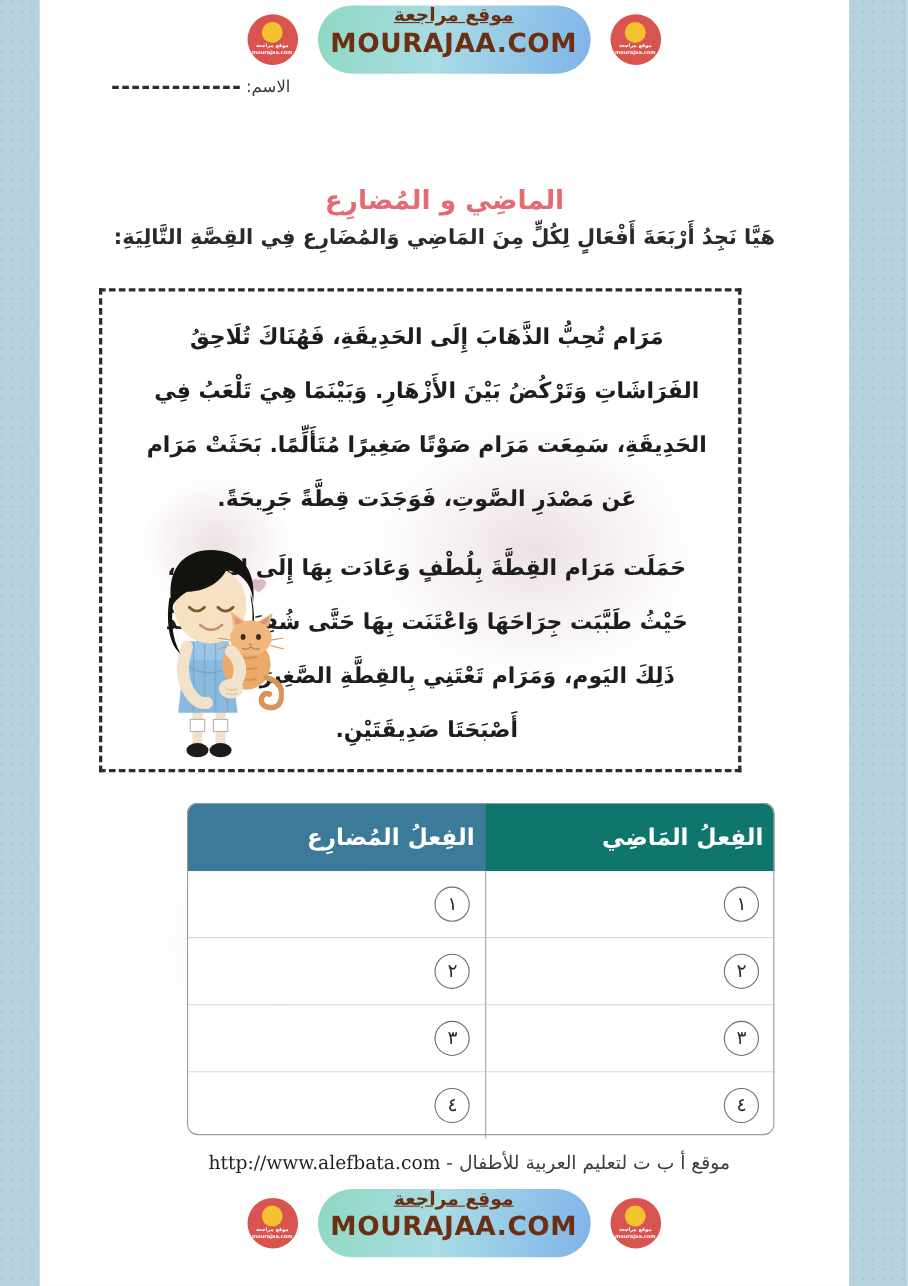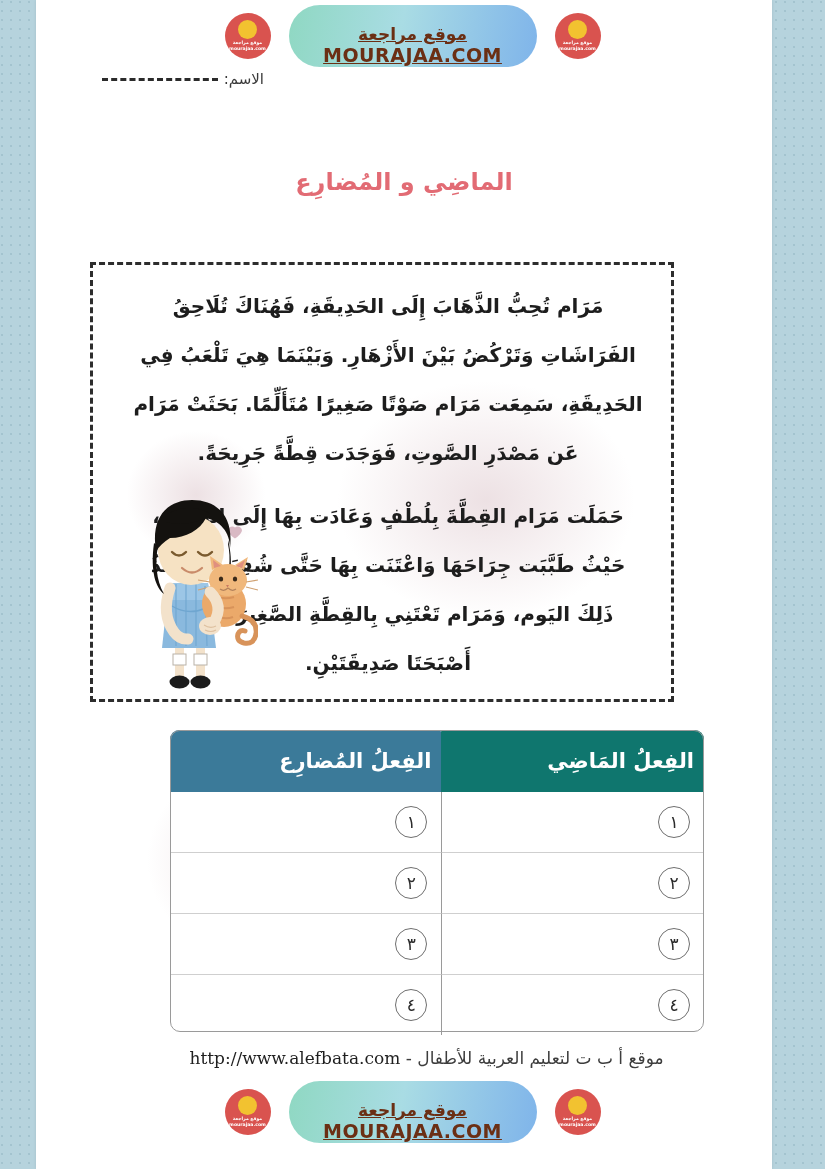--- a/index.html
+++ b/index.html
@@ -242,37 +242,36 @@
   .wm-bottom { top: 1078px; height: 68px; }
   .wm-pill {
     position: relative;
     width: 248px;
     height: 62px;
     border-radius: 31px;
     background: linear-gradient(100deg, #8fd8c2 0%, #a9dce4 45%, #7fb4ea 100%);
     display: flex;
     flex-direction: column;
     align-items: center;
-    justify-content: flex-end;
+    justify-content: flex-start;
     gap: 1px;
   }
   .wm-line1 {
     font-size: 17px;
     font-weight: bold;
     color: #6b2f14;
     text-decoration: underline;
     direction: rtl;
     line-height: 1.15;
   }
   .wm-line2 {
-    font-size: 19px;
+    font-size: 24px;
     font-weight: bold;
     color: #6b2f14;
     letter-spacing: 0.5px;
-    text-decoration: underline;
     direction: ltr;
     line-height: 1.15;
   }
   .wm-logo {
     width: 46px;
     height: 46px;
     border-radius: 50%;
     background: #d9534f;
     display: flex;
     flex-direction: column;
@@ -308,20 +307,21 @@
   <div class="paper-stain stain-b"></div>
   <div class="paper-stain stain-c"></div>
   <div class="paper-stain stain-d"></div>
 
   <div class="name-row">
     <span class="name-label">الاسم:</span>
     <span class="name-dashes"></span>
   </div>
 
   <div class="title-sub">الماضِي و المُضارِع</div>
+  <div class="instruction">هَيَّا نَجِدُ أَرْبَعَةَ أَفْعَالٍ لِكُلٍّ مِنَ المَاضِي وَالمُضَارِع فِي القِصَّةِ التَّالِيَةِ:</div>
 
   <div class="story-box"></div>
   <div class="story-text">
     <p>مَرَام تُحِبُّ الذَّهَابَ إِلَى الحَدِيقَةِ، فَهُنَاكَ تُلَاحِقُ الفَرَاشَاتِ وَتَرْكُضُ بَيْنَ الأَزْهَارِ. وَبَيْنَمَا هِيَ تَلْعَبُ فِي الحَدِيقَةِ، سَمِعَت مَرَام صَوْتًا صَغِيرًا مُتَأَلِّمًا. بَحَثَتْ مَرَام عَن مَصْدَرِ الصَّوتِ، فَوَجَدَت قِطَّةً جَرِيحَةً.</p>
     <p>حَمَلَت مَرَام القِطَّةَ بِلُطْفٍ وَعَادَت بِهَا إِلَى المَنْزِلِ، حَيْثُ طَبَّبَت جِرَاحَهَا وَاعْتَنَت بِهَا حَتَّى شُفِيَت. وَمُنْذُ ذَلِكَ اليَوم، وَمَرَام تَعْتَنِي بِالقِطَّةِ الصَّغِيرَةِ، فَهُمَا أَصْبَحَتَا صَدِيقَتَيْنِ.</p>
   </div>
 
   <svg class="illustration" viewBox="0 0 122 210" aria-hidden="true">
 
     <path d="M92 42 a4.2 4.2 0 0 1 7 -2.4 a4.2 4.2 0 0 1 7 2.4 c0 4.2 -7 8.5 -7 8.5 s-7 -4.3 -7 -8.5 z" fill="#d9b9c4"></path>

